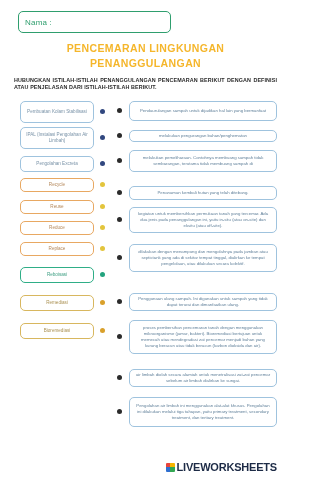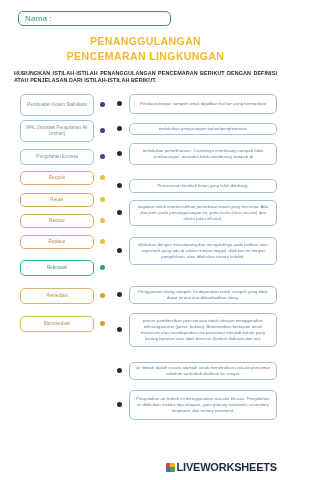--- a/index.html
+++ b/index.html
@@ -17,21 +17,21 @@
     color: #333;
   }
 
   
   .hdr-fields {
     padding: 11px 0 0 18px;
   }
   .field-box {
     border: 1.2px solid #2f9e6e;
     border-radius: 5px;
-    height: 15px;
+    height: 22px;
     display: flex;
     align-items: center;
     padding-left: 6px;
     margin-bottom: 5px;
     background: #fff;
   }
   .field-box.nama { width: 153px; }
   .field-box.kelas { width: 66px; }
   .field-label {
     font-size: 8px;
@@ -175,22 +175,22 @@
 </head>
 <body>
 
 <div class="hdr-fields">
   <div class="field-box nama">
     <span class="field-label">Nama :</span>
   </div>
 </div>
 
 <div class="title-block">
+  <div class="title-line">PENCEMARAN LINGKUNGAN</div>
   <div class="title-line">PENANGGULANGAN</div>
-  <div class="title-line">PENCEMARAN LINGKUNGAN</div>
 </div>
 
 <div class="instr">HUBUNGKAN ISTILAH-ISTILAH PENANGGULANGAN PENCEMARAN BERIKUT DENGAN DEFINISI ATAU PENJELASAN DARI ISTILAH-ISTILAH BERIKUT.</div>
 
 <div class="match">
   <div class="col-left">
       <div class="lbox blue" style="top: 2px; height: 22px;">
         <span>Pembuatan Kolam Stabilisasi</span>
       </div>
       <div class="lbox blue" style="top: 28px; height: 22px;">

